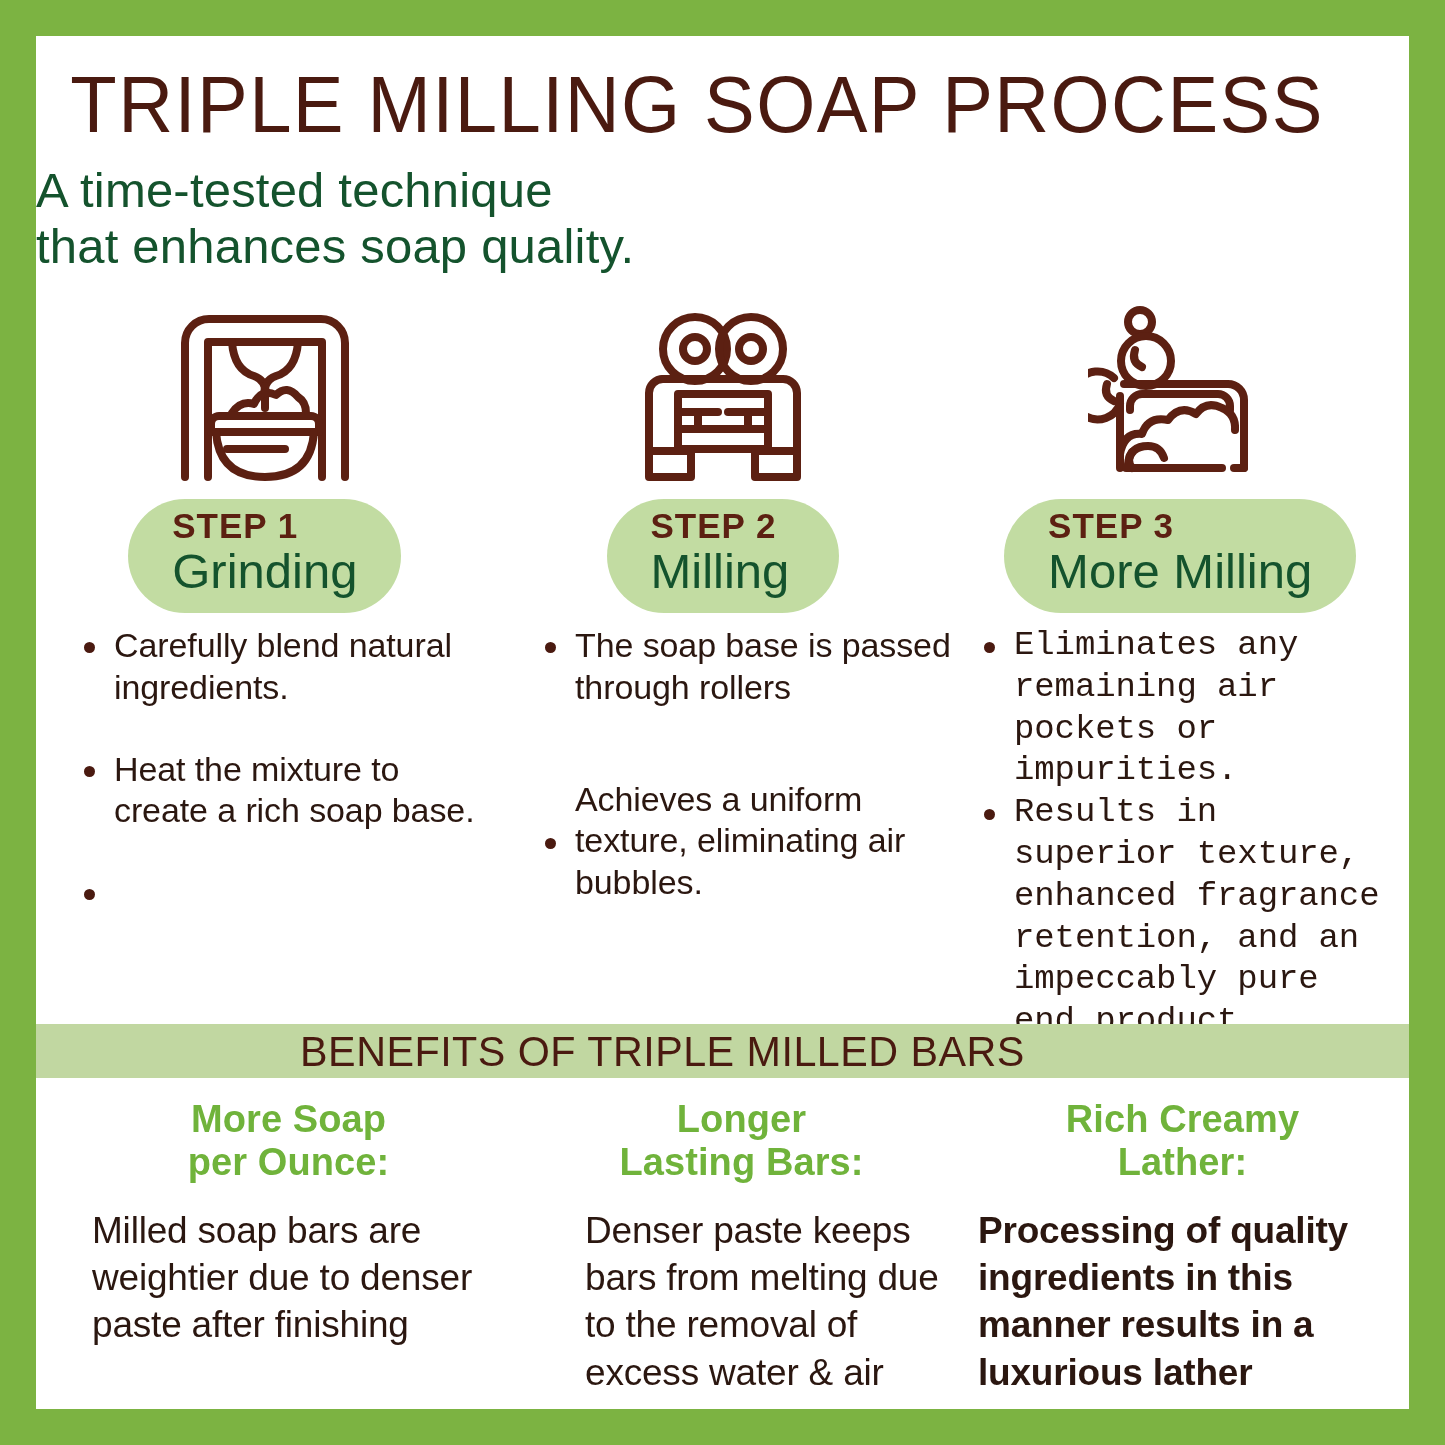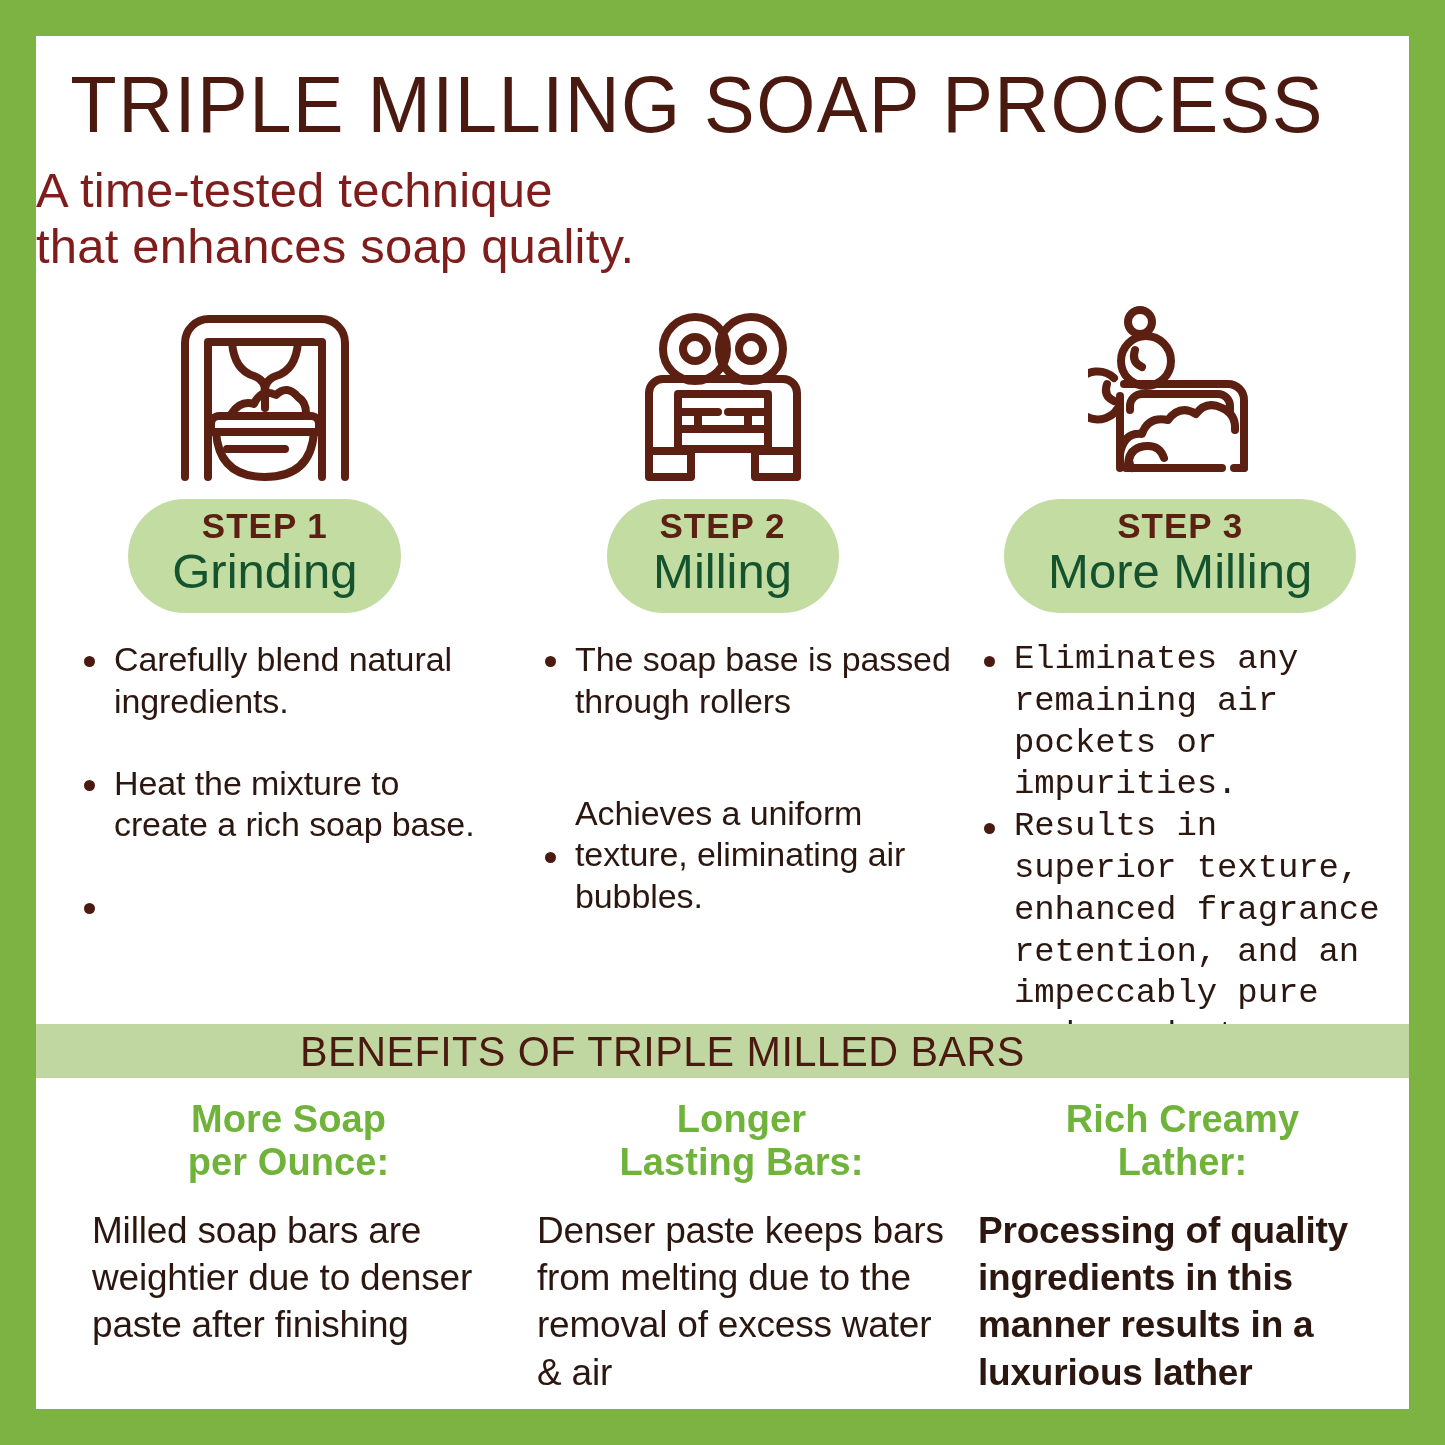--- a/index.html
+++ b/index.html
@@ -41,21 +41,21 @@
     letter-spacing: 1.5px;
     color: #4A1A10;
     font-weight: 400;
     transform: scaleX(0.95);
     white-space: nowrap;
   }
   .subtitle {
     margin-top: 16px;
     font-size: 49px;
     line-height: 1.16;
-    color: #7f1d1d;
+    color: #14532d;
     font-weight: 400;
     letter-spacing: 0.2px;
   }
 
   
   .steps-row {
     display: flex;
     margin-top: 26px;
     align-items: flex-start;
   }
@@ -71,21 +71,20 @@
     display: flex;
     align-items: center;
     justify-content: center;
   }
   .step-icon svg { display: block; }
 
   .pill {
     background: #C2DCA2;
     border-radius: 70px;
     padding: 9px 44px 16px 44px;
-    text-align: center;
     min-width: 232px;
     box-sizing: border-box;
     margin-top: 8px;
   }
   .pill-step {
     font-size: 35px;
     font-weight: bold;
     letter-spacing: 1px;
     color: #5C2012;
     line-height: 1.05;
@@ -94,21 +93,21 @@
     font-size: 49px;
     color: #14532d;
     line-height: 1.02;
     margin-top: 2px;
     white-space: nowrap;
   }
 
   
   .bullets-row {
     display: flex;
-    margin-top: 26px;
+    margin-top: 12px;
     align-items: flex-start;
   }
   .bullets-col {
     flex: 1 1 0;
     min-width: 0;
     padding: 0 6px;
     box-sizing: border-box;
   }
   .bullets-col.c1 { padding-left: 38px; padding-right: 22px; }
   .bullets-col.c2 { padding-left: 18px; padding-right: 10px; }
@@ -195,21 +194,21 @@
     letter-spacing: 0.1px;
   }
   .ben-body {
     margin-top: 22px;
     color: #2B1710;
     font-size: 37px;
     line-height: 1.28;
     letter-spacing: -0.2px;
   }
   .ben-col.k1 .ben-body { padding-left: 8px; }
-  .ben-col.k2 .ben-body { padding-left: 0px; }
+  .ben-col.k2 .ben-body { padding-left: 0px; margin-left: 48px; }
   .ben-col.k3 .ben-body { padding-left: 0px; font-weight: bold; }
 </style>
 </head>
 <body>
 
 <div id="poster">
   <div id="canvas">
 
     <div class="header">
       <div class="main-title">TRIPLE MILLING SOAP PROCESS</div>

